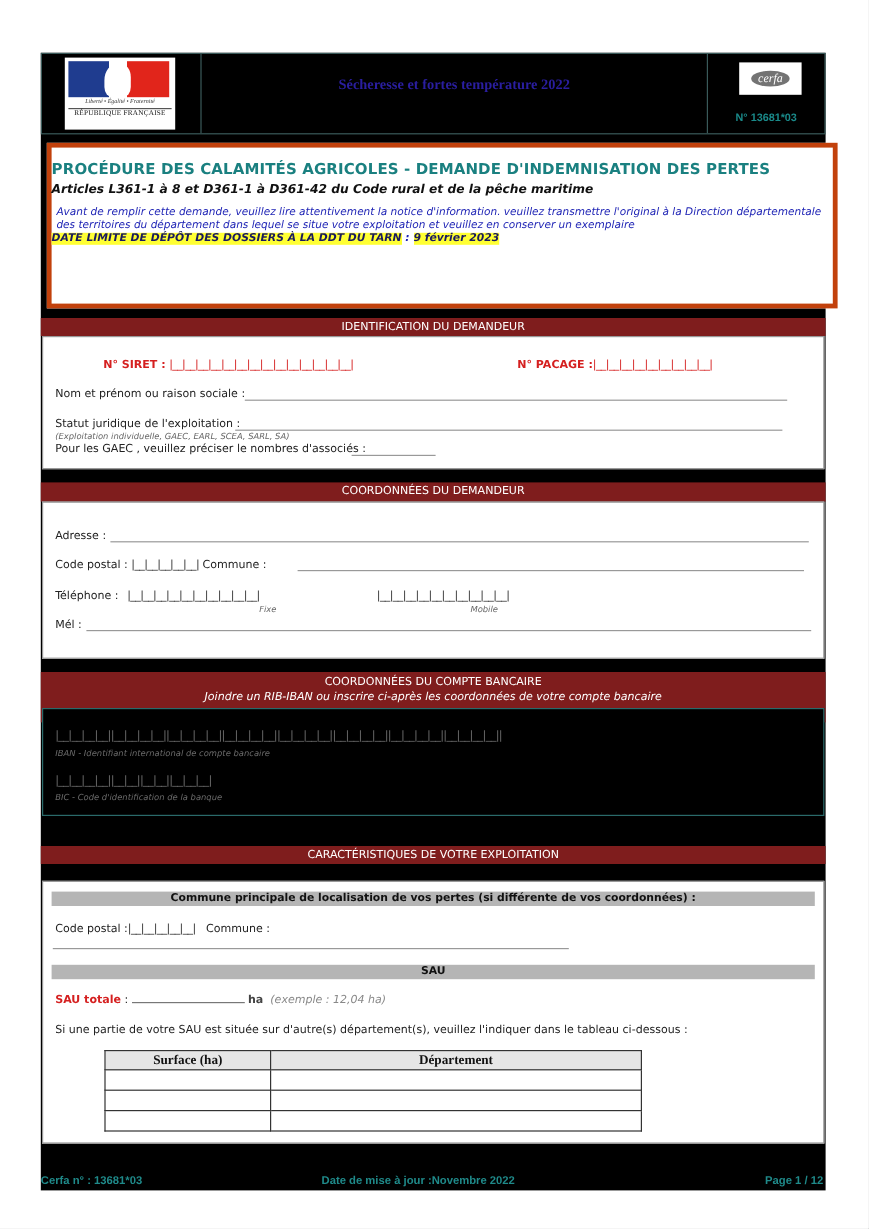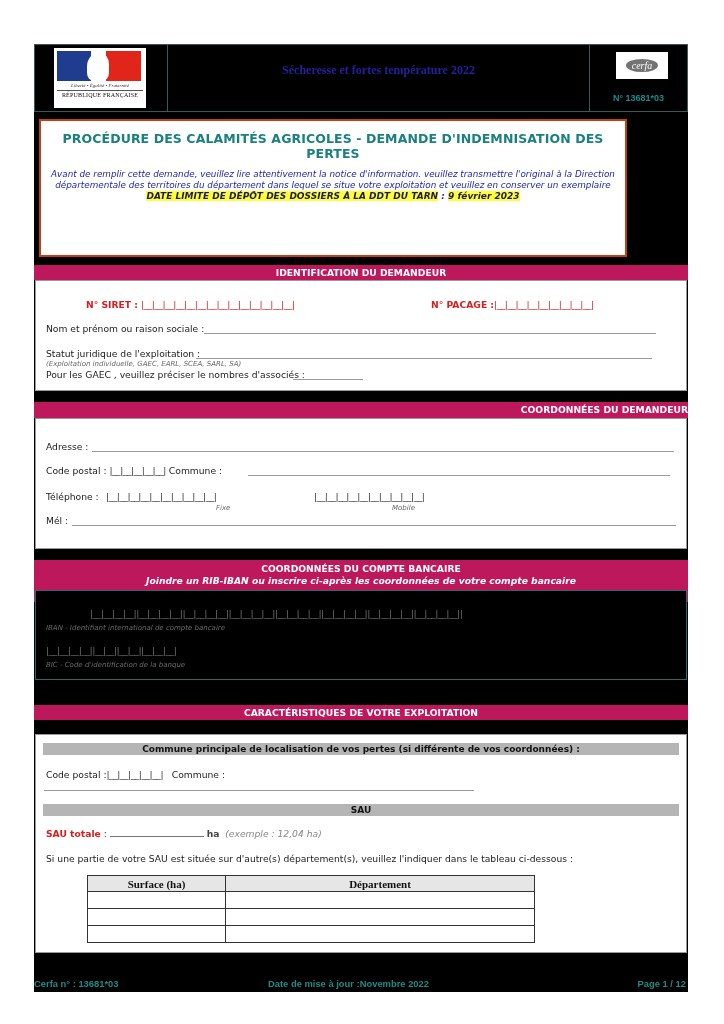--- a/index.html
+++ b/index.html
@@ -16,30 +16,30 @@
   .logo-rf .flag { position: relative; width: 84px; height: 30px; background: linear-gradient(90deg, #1f3c8f 0 40%, #fff 40% 58%, #e1251b 58% 100%); }
   .logo-rf .flag .face { position: absolute; left: 30px; top: 2px; width: 22px; height: 28px; background: #fff; border-radius: 50% 40% 30% 30%; }
   .logo-rf .motto { font-family: "Liberation Serif", serif; font-style: italic; font-size: 5px; color: #333; text-align: center; margin-top: 2px; }
   .logo-rf .rf { font-family: "Liberation Serif", serif; font-size: 6px; color: #111; text-align: center; border-top: 1px solid #555; margin-top: 2px; padding-top: 1px; letter-spacing: 0.2px; }
   .hdr-title { position: absolute; left: 134px; right: 99px; top: 18px; text-align: center; font-family: "Liberation Serif", serif; font-weight: bold; font-size: 12px; color: #2a1ea0; }
   .cerfa-logo { position: absolute; left: 26px; top: 7px; width: 52px; height: 27px; background: #fff; display: flex; align-items: center; justify-content: center; }
   .cerfa-logo span { background: #737373; color: #fff; font-family: "Liberation Serif", serif; font-style: italic; font-size: 10px; padding: 1px 6px; border-radius: 50%; }
   .cerfa-num { position: absolute; left: 0; right: 0; top: 48px; text-align: center; font-family: "Liberation Sans", sans-serif; font-weight: bold; font-size: 9px; color: #1a8a8a; }
 
   
-  .intro { position: absolute; left: 5px; top: 75px; width: 588px; height: 138px; background: #fff; border: 2px solid #c2410c; text-align: center; }
+  .intro { position: absolute; left: 5px; top: 75px; width: 659px; height: 138px; background: #fff; border: 4px solid #c2410c; }
   .intro .t1 { margin-top: 10px; font-weight: bold; font-size: 12.5px; color: #1a8080; letter-spacing: 0.1px; }
   .intro .t2 { margin-top: 6px; font-style: italic; font-size: 9.6px; color: #111; line-height: 12.5px; padding: 0 6px; }
   .intro .t3 { margin-top: 5px; font-style: italic; font-weight: bold; font-size: 10.2px; color: #111; }
   .intro .t4 { margin-top: 8px; font-style: italic; font-size: 8.8px; color: #1f24b5; line-height: 11px; padding: 0 4px; }
   .intro .t5 { margin-top: 0px; font-style: italic; font-weight: bold; font-size: 9px; color: #1f24b5; }
   .hl { background: #ffff33; color: #1a1a60; }
 
   
-  .sec-hdr { position: absolute; left: 0; width: 654px; background: #be185d; color: #fff; text-align: center; font-weight: bold; font-size: 9.2px; }
+  .sec-hdr { position: absolute; left: 0; width: 654px; background: #7f1d1d; color: #fff; text-align: center; font-weight: normal; font-size: 9.2px; }
   .sec-body { position: absolute; background: #fff; border: 1px solid #999; }
 
   .lbl { position: absolute; font-size: 9.2px; color: #222; white-space: nowrap; }
   .red { color: #d52020; font-weight: bold; }
   .redbox { color: #d52020; letter-spacing: -0.5px; }
   .box { letter-spacing: -0.5px; color: #333; }
   .line { position: absolute; border-bottom: 1px solid #999; height: 1px; }
   .small-it { position: absolute; font-style: italic; font-size: 7px; color: #666; white-space: nowrap; }
 
   .bank-lbl { position: absolute; font-style: italic; font-size: 7px; color: #6a6a6a; white-space: nowrap; }
@@ -74,20 +74,21 @@
     <div class="col3">
       <div class="cerfa-logo">
           <span>cerfa</span>
         </div>
       <div class="cerfa-num">N° 13681*03</div>
     </div>
   </div>
 
   <div class="intro">
     <div class="t1">PROCÉDURE DES CALAMITÉS AGRICOLES - DEMANDE D'INDEMNISATION DES PERTES</div>
+    <div class="t3">Articles L361-1 à 8 et D361-1 à D361-42 du Code rural et de la pêche maritime</div>
     <div class="t4">Avant de remplir cette demande, veuillez lire attentivement la notice d'information. veuillez transmettre l'original à la Direction départementale des territoires du département dans lequel se situe votre exploitation et veuillez en conserver un exemplaire</div>
     <div class="t5">
       <span class="hl">DATE LIMITE DE  DÉPÔT DES DOSSIERS À LA DDT DU TARN</span><span> : </span><span class="hl">9 février 2023</span>
     </div>
   </div>
 
   <div class="sec-hdr" style="top:221px;height:15px;line-height:15px;">IDENTIFICATION DU DEMANDEUR</div>
   <div class="sec-body" style="left:1px;top:236px;width:652px;height:111px;">
     <div class="lbl" style="left:10px;top:18px;padding-left:40px;">
       <span class="red">N° SIRET :</span>
@@ -98,21 +99,21 @@
     </div>
     <div class="lbl" style="left:10px;top:42px;">Nom et prénom ou raison sociale :</div>
     <div class="line" style="left:168px;top:52px;width:452px;"></div>
     <div class="lbl" style="left:10px;top:67px;">Statut juridique de l'exploitation :</div>
     <div class="line" style="left:160px;top:77px;width:456px;"></div>
     <div class="small-it" style="left:10px;top:79px;">(Exploitation individuelle, GAEC, EARL, SCEA, SARL, SA)</div>
     <div class="lbl" style="left:10px;top:88px;">Pour les GAEC , veuillez préciser le nombres d'associés :</div>
     <div class="line" style="left:257px;top:98px;width:70px;"></div>
   </div>
 
-  <div class="sec-hdr" style="top:358px;height:16px;line-height:16px;text-align:right;">COORDONNÉES  DU DEMANDEUR</div>
+  <div class="sec-hdr" style="top:358px;height:16px;line-height:16px;">COORDONNÉES  DU DEMANDEUR</div>
   <div class="sec-body" style="left:1px;top:374px;width:652px;height:131px;">
     <div class="lbl" style="left:10px;top:22px;">Adresse :</div>
     <div class="line" style="left:56px;top:32px;width:582px;"></div>
     <div class="lbl" style="left:10px;top:46px;">
       <span>Code postal :</span>
       <span class="box">|__|__|__|__|__|</span>
       <span>Commune :</span>
     </div>
     <div class="line" style="left:212px;top:56px;width:422px;"></div>
     <div class="lbl" style="left:10px;top:72px;">Téléphone  :</div>
@@ -122,21 +123,21 @@
     <div class="small-it" style="left:356px;top:85px;">Mobile</div>
     <div class="lbl" style="left:10px;top:96px;">Mél :</div>
     <div class="line" style="left:36px;top:106px;width:604px;"></div>
   </div>
 
   <div class="sec-hdr" style="top:516px;height:42px;padding-top:3px;line-height:12px;">
     <div>COORDONNÉES DU COMPTE BANCAIRE</div>
     <div style="font-style:italic;">Joindre un RIB-IBAN ou inscrire ci-après les coordonnées de votre compte bancaire</div>
   </div>
   <div class="sec-body" style="left:1px;top:546px;width:652px;height:90px;background:#000;border:1px solid #2a6a6a;">
-    <div class="bank-box" style="left:10px;top:17px;margin-left:44px;">|__|__|__|__||__|__|__|__||__|__|__|__||__|__|__|__||__|__|__|__||__|__|__|__||__|__|__|__||__|__|__|__||</div>
+    <div class="bank-box" style="left:10px;top:17px;">|__|__|__|__||__|__|__|__||__|__|__|__||__|__|__|__||__|__|__|__||__|__|__|__||__|__|__|__||__|__|__|__||</div>
     <div class="bank-lbl" style="left:10px;top:33px;">IBAN - Identifiant international de compte bancaire</div>
     <div class="bank-box" style="left:10px;top:54px;">|__|__|__|__||__|__||__|__||__|__|__|</div>
     <div class="bank-lbl" style="left:10px;top:70px;">BIC - Code d'identification de la banque</div>
   </div>
 
   <div class="sec-hdr" style="top:661px;height:15px;line-height:15px;">CARACTÉRISTIQUES DE VOTRE EXPLOITATION</div>
   <div class="sec-body" style="left:1px;top:690px;width:652px;height:219px;">
     <div class="grey-bar" style="left:7px;top:8px;width:636px;height:12px;line-height:12px;">Commune principale de localisation de vos pertes (si différente de vos coordonnées) :</div>
     <div class="lbl" style="left:10px;top:34px;">
       <span>Code postal :</span><span class="box">|__|__|__|__|__|</span>

